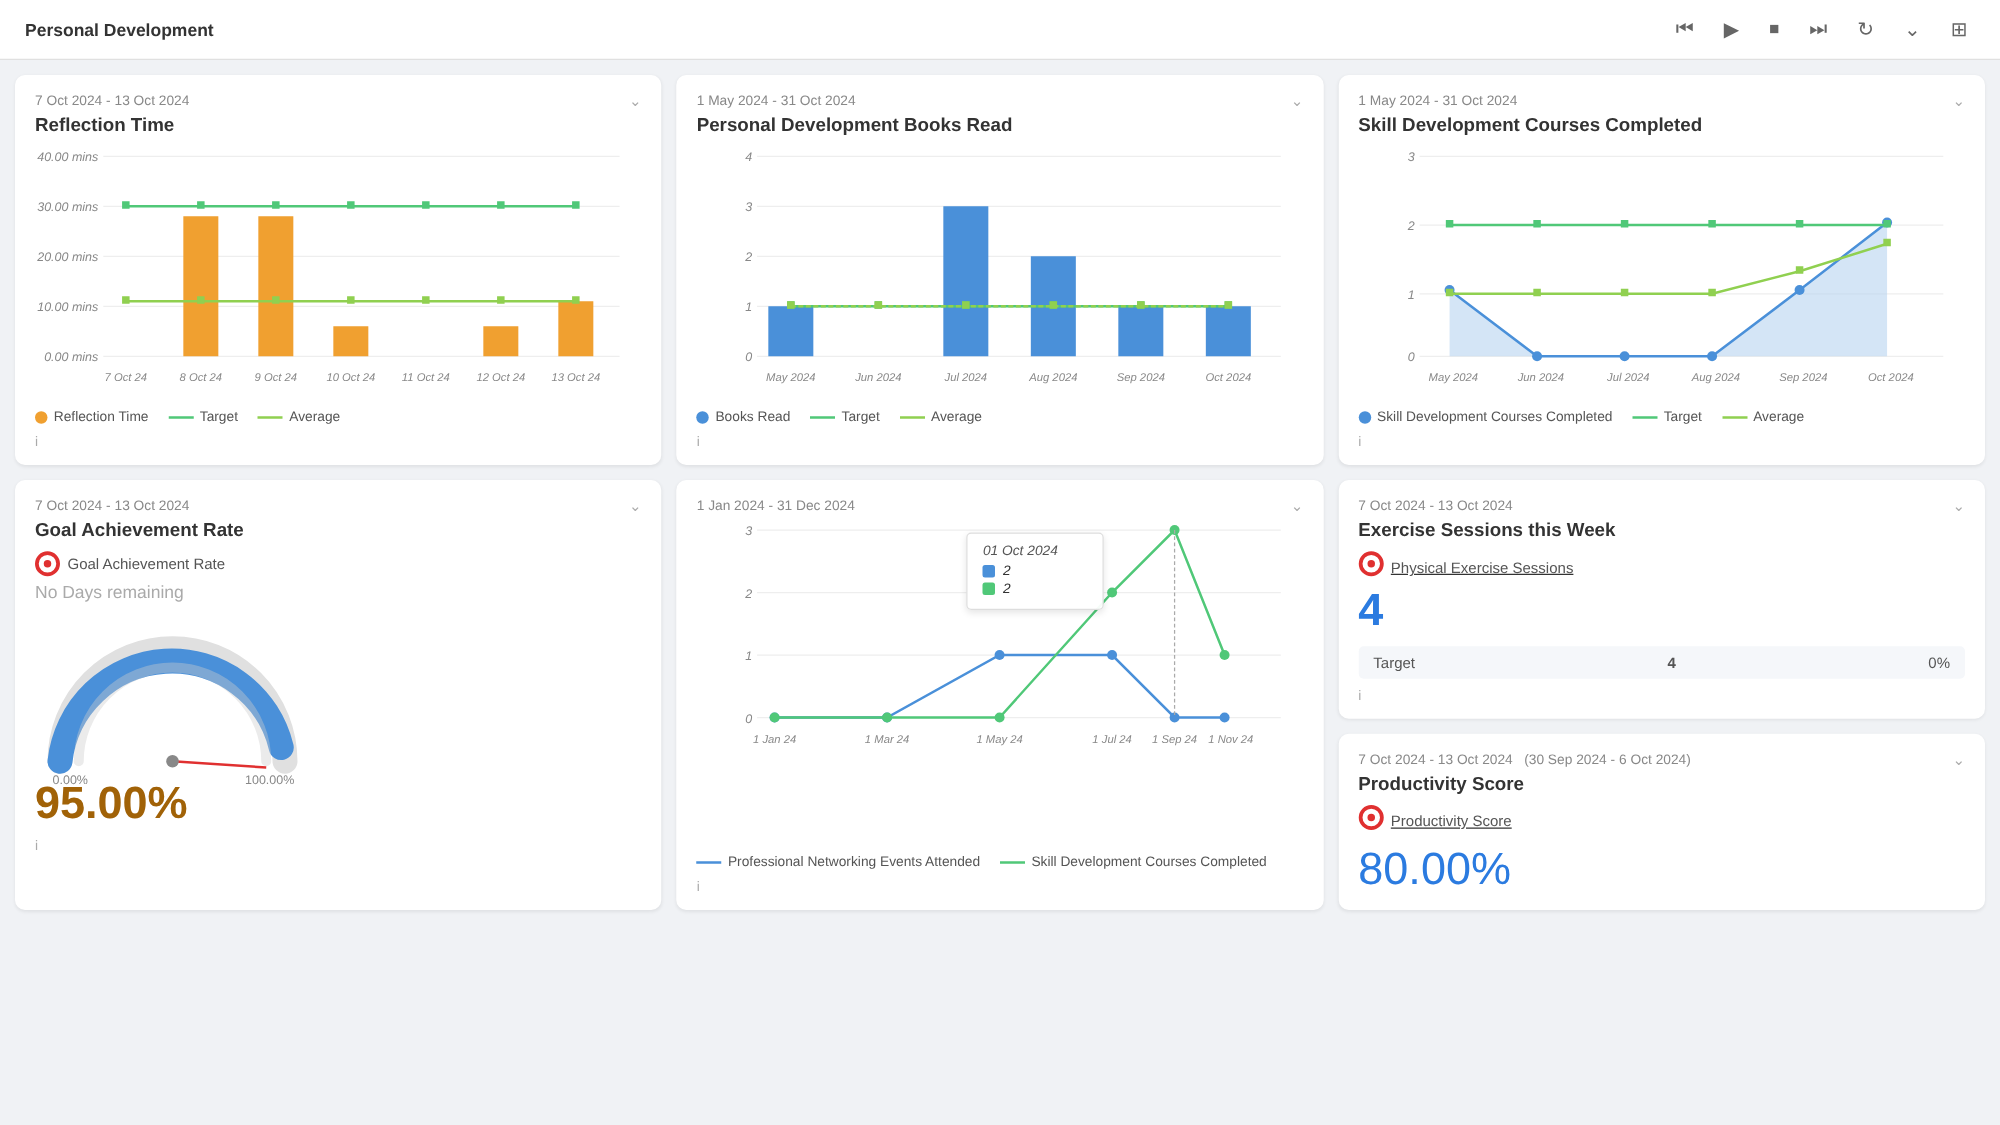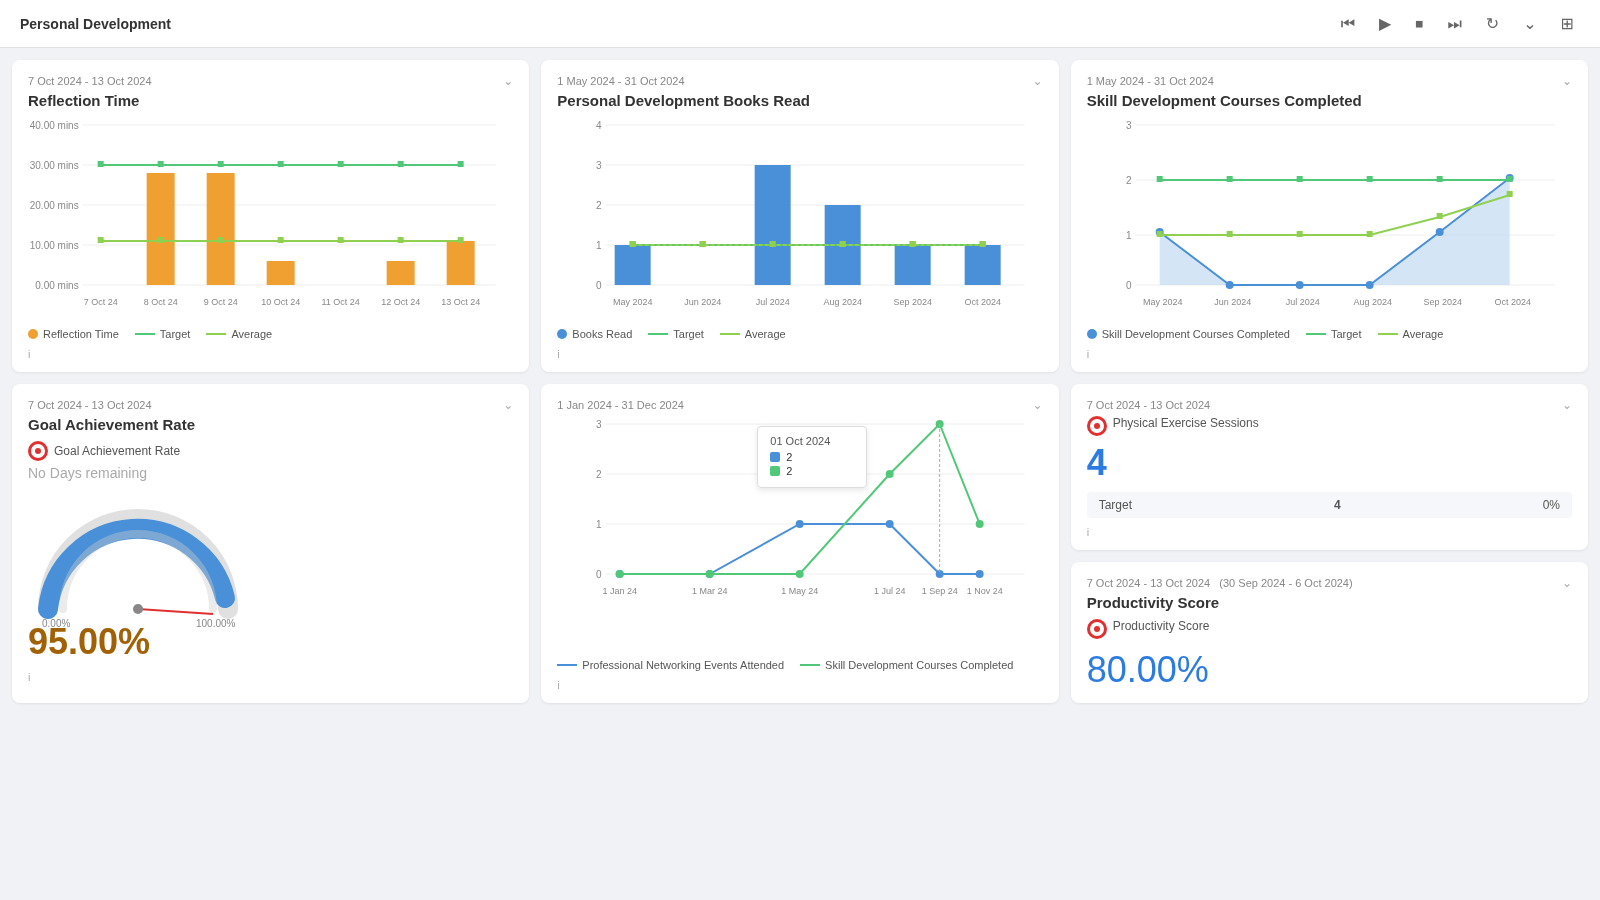--- a/index.html
+++ b/index.html
@@ -42,21 +42,21 @@
     .card-header {
       display: flex;
       justify-content: space-between;
       align-items: center;
       margin-bottom: 4px;
     }
     .card-date { font-size: 11px; color: #888; }
     .card-chevron { color: #aaa; font-size: 12px; cursor: pointer; }
     .card-title { font-size: 15px; font-weight: 600; color: #333; margin-bottom: 8px; }
 
-    .chart-area { flex: 1; position: relative; }
+    .chart-area { flex: 1; position: relative; font-style: italic; }
 
     .legend { display: flex; gap: 16px; margin-top: 8px; flex-wrap: wrap; }
     .legend-item { display: flex; align-items: center; gap: 5px; font-size: 11px; color: #555; }
     .legend-dot { width: 10px; height: 10px; border-radius: 50%; }
     .legend-line { width: 20px; height: 2px; }
 
     .card-info { color: #aaa; font-size: 11px; margin-top: 8px; }
 
     svg text { font-family: -apple-system, sans-serif; }
 
@@ -74,21 +74,21 @@
       background: #e03030;
       border-radius: 50%;
     }
     .goal-label { font-size: 12px; color: #555; }
     .no-days { font-size: 14px; color: #aaa; margin-bottom: 8px; }
 
     .gauge-container { display: flex; flex-direction: column; padding: 10px 0 0; }
     .gauge-value { font-size: 36px; font-weight: 700; color: #a16207; margin-top: -8px; }
 
     
-    .exercise-metric-label { display: flex; align-items: flex-start; gap: 6px; margin-bottom: 6px; }
+    .exercise-metric-label { display: flex; align-items: flex-end; gap: 6px; margin-bottom: 6px; text-decoration: underline; }
     .exercise-value { font-size: 36px; font-weight: 700; color: #2b7be0; margin-bottom: 8px; }
     .target-row {
       background: #f5f7fa; border-radius: 4px;
       display: flex; align-items: center; justify-content: space-between;
       padding: 6px 12px; font-size: 12px; color: #555;
     }
     .target-val { font-weight: 600; }
     .target-pct { font-size: 12px; color: #555; }
 
     .productivity-value { font-size: 36px; font-weight: 400; color: #2b7be0; margin-top: 4px; }
@@ -397,21 +397,21 @@
         <text x="50" y="178" font-size="9" fill="#888" text-anchor="middle">1 Jan 24</text>
         <text x="140" y="178" font-size="9" fill="#888" text-anchor="middle">1 Mar 24</text>
         <text x="230" y="178" font-size="9" fill="#888" text-anchor="middle">1 May 24</text>
         <text x="320" y="178" font-size="9" fill="#888" text-anchor="middle">1 Jul 24</text>
         <text x="370" y="178" font-size="9" fill="#888" text-anchor="middle">1 Sep 24</text>
         <text x="415" y="178" font-size="9" fill="#888" text-anchor="middle">1 Nov 24</text>
 
         <line x1="370" y1="8" x2="370" y2="158" stroke="#aaa" stroke-width="1" stroke-dasharray="3,2"></line>
       </svg>
       
-      <div class="tooltip-box" style="top:10px;left:200px;min-width:110px;">
+      <div class="tooltip-box" style="top:10px;left:216px;min-width:110px;">
         <div class="tooltip-title">01 Oct 2024</div>
         <div class="tooltip-item">
           <div class="tooltip-color" style="background:#4a90d9"></div>
           <span>2</span>
         </div>
         <div class="tooltip-item">
           <div class="tooltip-color" style="background:#50c878"></div>
           <span>2</span>
         </div>
       </div>
@@ -429,20 +429,21 @@
     <div class="card-info">i</div>
   </div>
 
   <div style="display:flex;flex-direction:column;gap:12px;">
 
     <div class="card">
       <div class="card-header">
         <span class="card-date">7 Oct 2024 - 13 Oct 2024</span>
         <span class="card-chevron">⌄</span>
       </div>
+      <div class="card-title">Exercise Sessions this Week</div>
       <div class="exercise-metric-label">
         <div class="goal-icon-circle"></div>
         <span class="goal-label">Physical Exercise Sessions</span>
       </div>
       <div class="exercise-value">4</div>
       <div class="target-row">
         <span>Target</span>
         <span class="target-val">4</span>
         <span class="target-pct">0%</span>
       </div>

